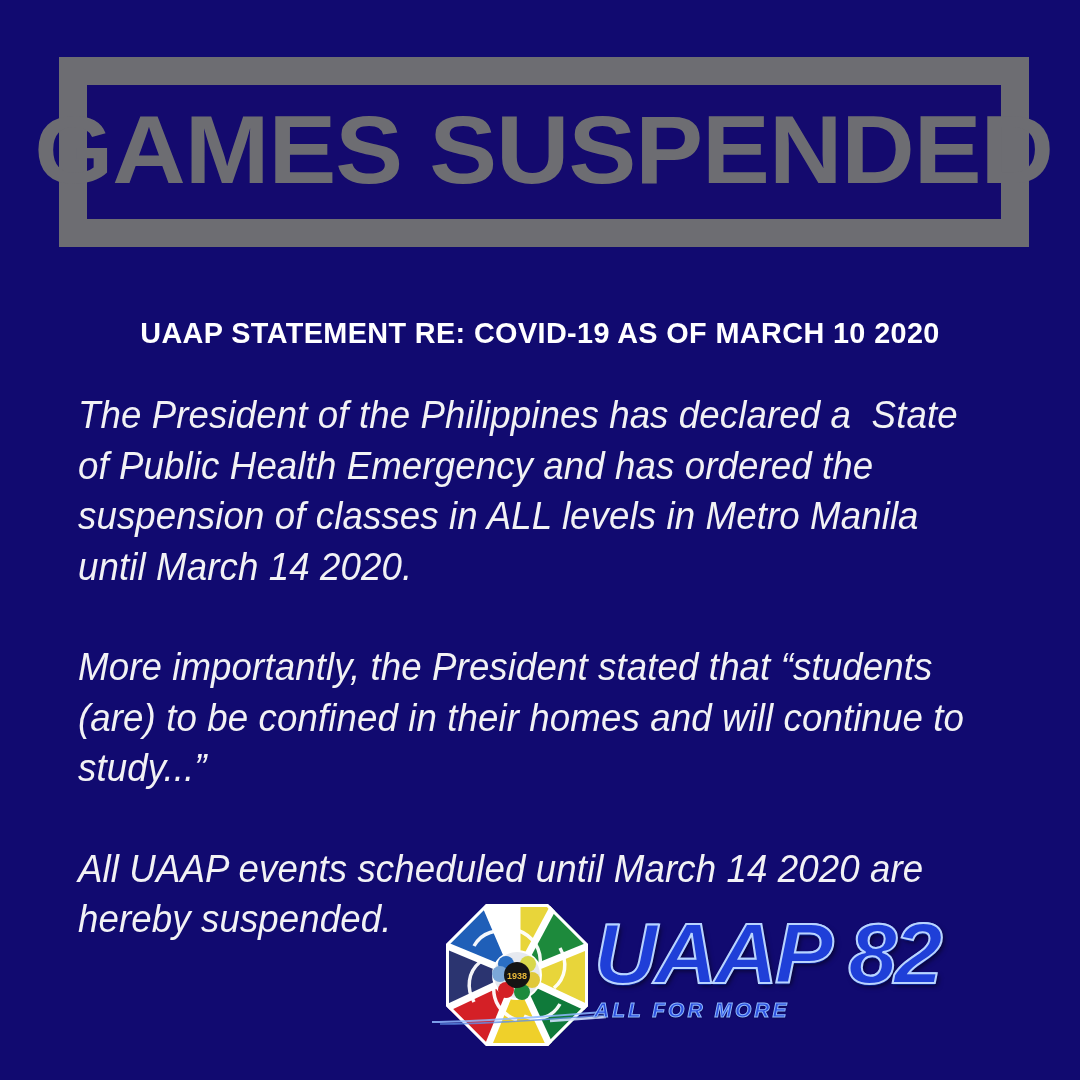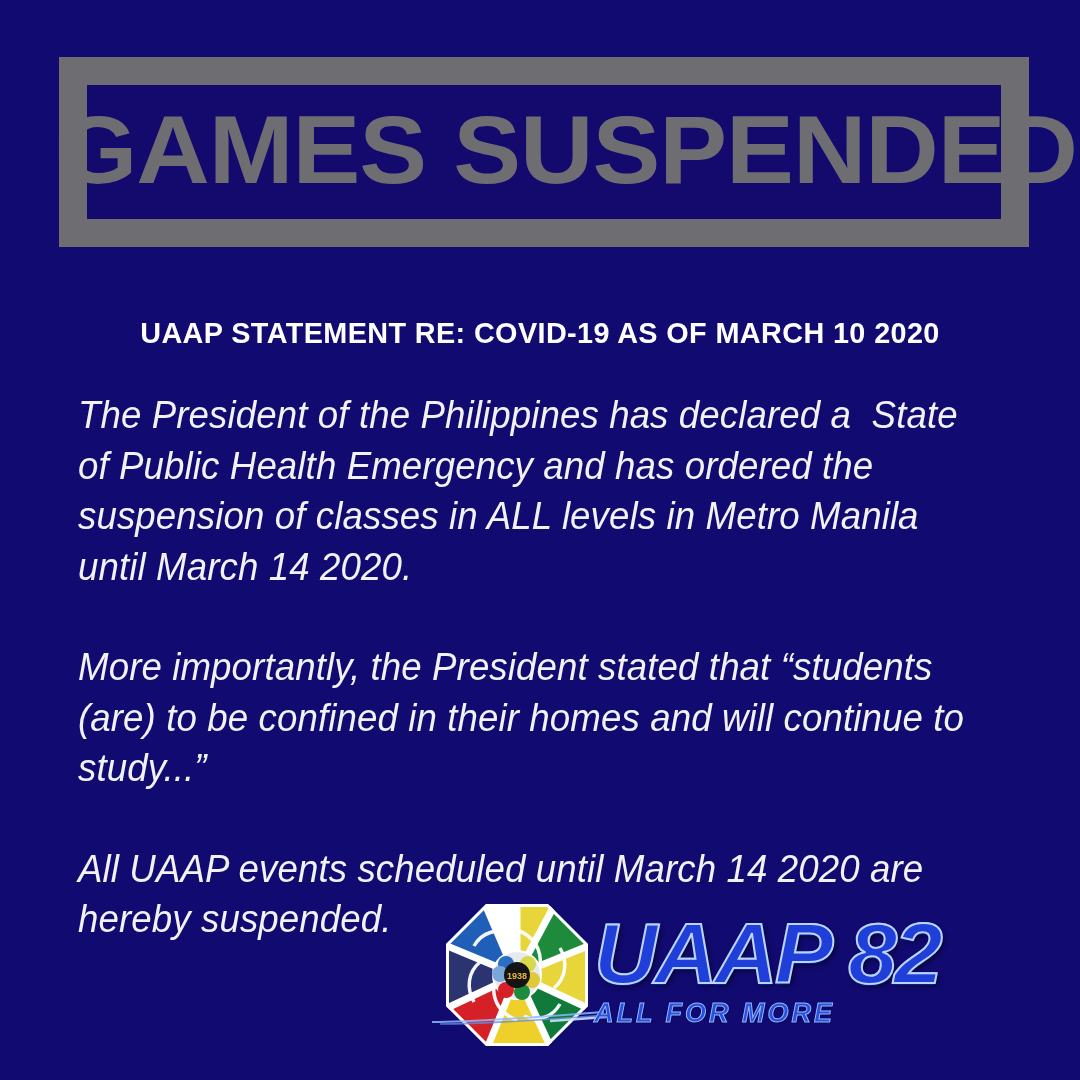--- a/index.html
+++ b/index.html
@@ -28,20 +28,21 @@
     padding: 18px;
   }
   .banner-inner {
     width: 100%;
     height: 100%;
     background: #140a6e;
     box-sizing: border-box;
     border: 10px solid #6d6d72;
     display: flex;
     align-items: center;
+    justify-content: center;
   }
   .banner-title {
     color: #6d6d72;
     font-family: "Liberation Sans Narrow", "Liberation Sans", sans-serif;
     font-size: 96px;
     font-weight: bold;
     letter-spacing: -1px;
     line-height: 1;
     white-space: nowrap;
     transform: scaleX(1.06);
@@ -125,21 +126,21 @@
        0 -1px 0 #7fb2ff,
        2px 3px 5px rgba(0,0,0,0.55);
     transform: scaleX(1.02);
     transform-origin: left top;
   }
   .tagline {
     position: absolute;
     left: 152px;
     top: 100px;
     font-family: "Liberation Sans Narrow", "Liberation Sans", sans-serif;
-    font-size: 27px;
+    font-size: 21px;
     font-weight: bold;
     font-style: italic;
     letter-spacing: 3px;
     white-space: nowrap;
     color: #2a4fe0;
     -webkit-text-stroke: 1px #8fb8ff;
     text-shadow: 0 1px 2px rgba(0,0,0,0.5);
   }
   .swoosh {
     position: absolute;

